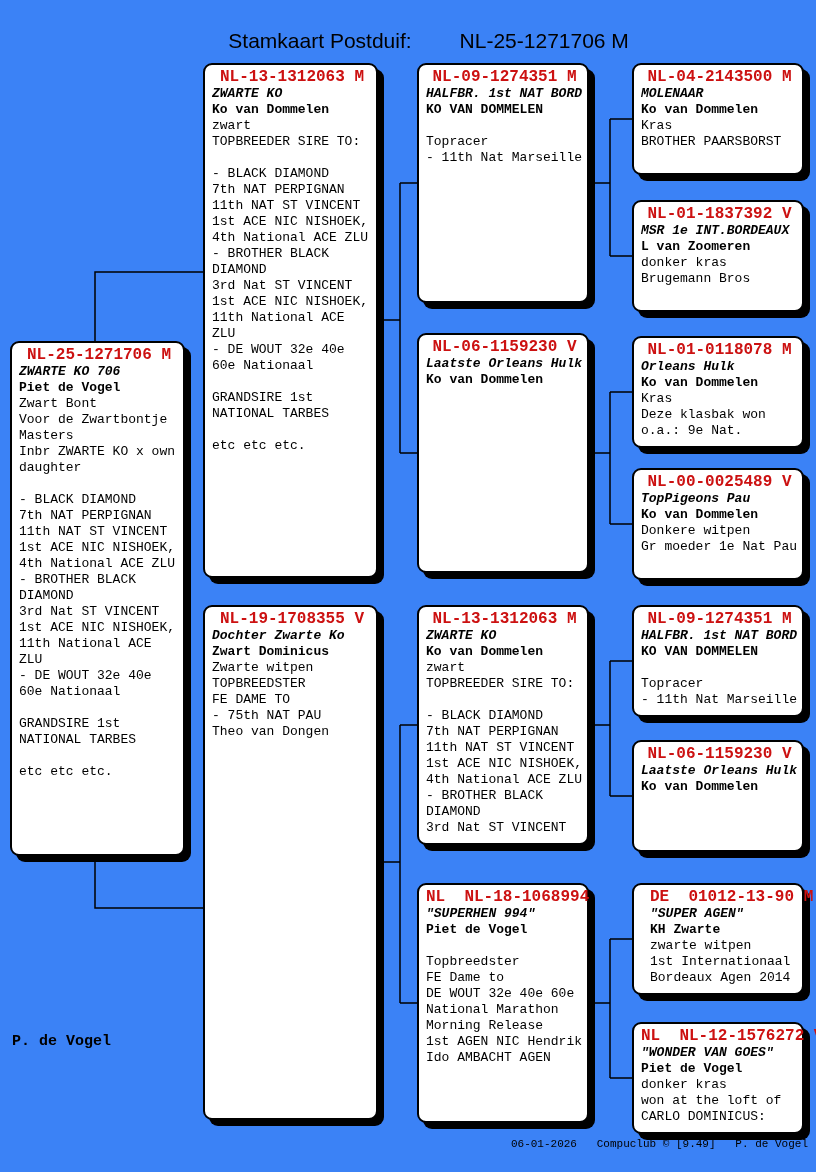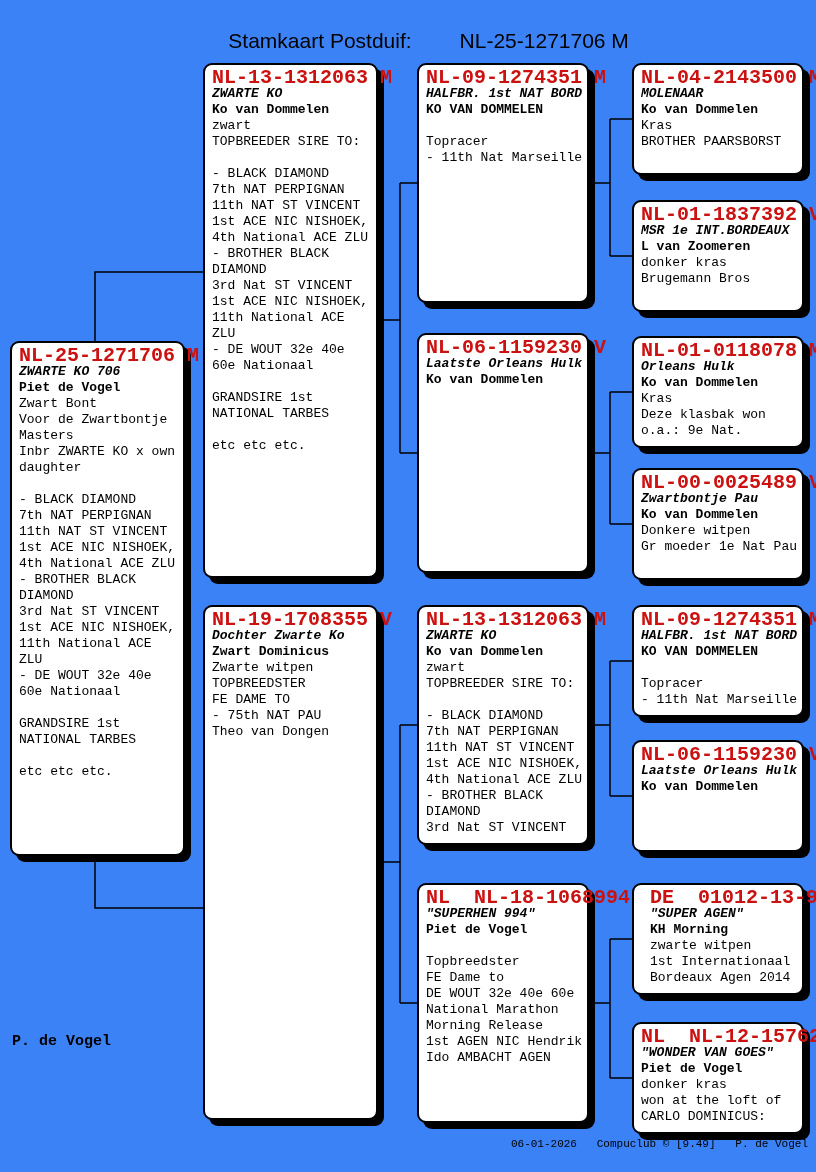--- a/index.html
+++ b/index.html
@@ -5,21 +5,21 @@
   html,body{margin:0;padding:0;background:#fff;}
   .page{position:relative;width:816px;height:1172px;background:#3b82f6;overflow:hidden;
         font-family:"Liberation Mono",monospace;color:#000;}
   .title{position:absolute;left:205px;top:5px;font-family:"Liberation Sans",sans-serif;
          font-size:21px;white-space:pre;color:#000;}
   .title .ring{margin-left:48px;}
   svg.connectors{position:absolute;left:0;top:0;}
   .pbox{position:absolute;background:#fff;border:2px solid #000;border-radius:9px;
         box-shadow:6px 6px 0 #000;box-sizing:border-box;
         padding:4px 4px 4px 7px;font-size:13px;line-height:16px;}
-  .bhead{font-weight:bold;font-size:20px;line-height:17px;text-align:center;
+  .bhead{font-weight:bold;font-size:16px;line-height:17px;text-align:center;
          white-space:pre;color:#cc1111;}
   .bhead.left{text-align:right;}
   .bname{font-weight:bold;font-style:italic;white-space:pre;min-height:16px;}
   .bbreeder{font-weight:bold;white-space:pre;min-height:16px;}
   .bline{white-space:pre;min-height:16px;}
   
   .b0{left:10px;top:341px;width:175px;height:515px;}
   .b1{left:203px;top:63px;width:175px;height:515px;}
   .b2{left:203px;top:605px;width:175px;height:515px;}
   .b3{left:417px;top:63px;width:172px;height:240px;}
@@ -210,21 +210,21 @@
     <div class="bbreeder">Ko van Dommelen</div>
     <div>
         <div class="bline">Kras</div>
         <div class="bline">Deze klasbak won</div>
         <div class="bline">o.a.: 9e Nat.</div>
       </div>
   </div>
 
   <div class="pbox b10">
     <div class="bhead">NL-00-0025489 V</div>
-    <div class="bname">Zwartbontje Pau</div>
+    <div class="bname">TopPigeons Pau</div>
     <div class="bbreeder">Ko van Dommelen</div>
     <div>
         <div class="bline">Donkere witpen</div>
         <div class="bline">Gr moeder 1e Nat Pau</div>
       </div>
   </div>
 
   <div class="pbox b11">
     <div class="bhead">NL-09-1274351 M</div>
     <div class="bname">HALFBR. 1st NAT BORD</div>
@@ -239,21 +239,21 @@
   <div class="pbox b12">
     <div class="bhead">NL-06-1159230 V</div>
     <div class="bname">Laatste Orleans Hulk</div>
     <div class="bbreeder">Ko van Dommelen</div>
     <div></div>
   </div>
 
   <div class="pbox b13">
     <div class="bhead left">DE  01012-13-90 M</div>
     <div class="bname">"SUPER AGEN"</div>
-    <div class="bbreeder">KH Morning</div>
+    <div class="bbreeder">KH Zwarte</div>
     <div>
         <div class="bline">zwarte witpen</div>
         <div class="bline">1st Internationaal</div>
         <div class="bline">Bordeaux Agen 2014</div>
       </div>
   </div>
 
   <div class="pbox b14">
     <div class="bhead left">NL  NL-12-1576272 V</div>
     <div class="bname">"WONDER VAN GOES"</div>

